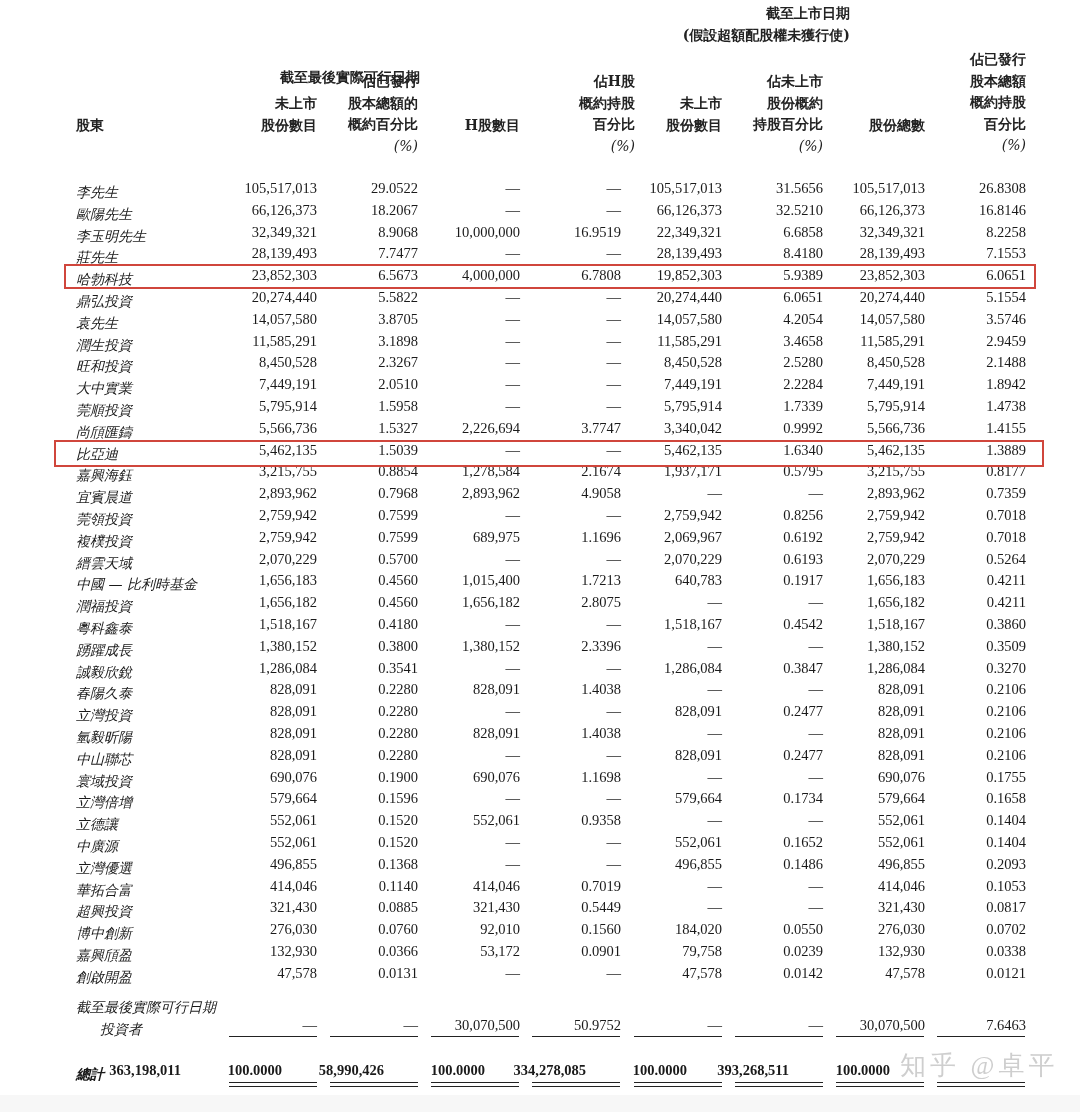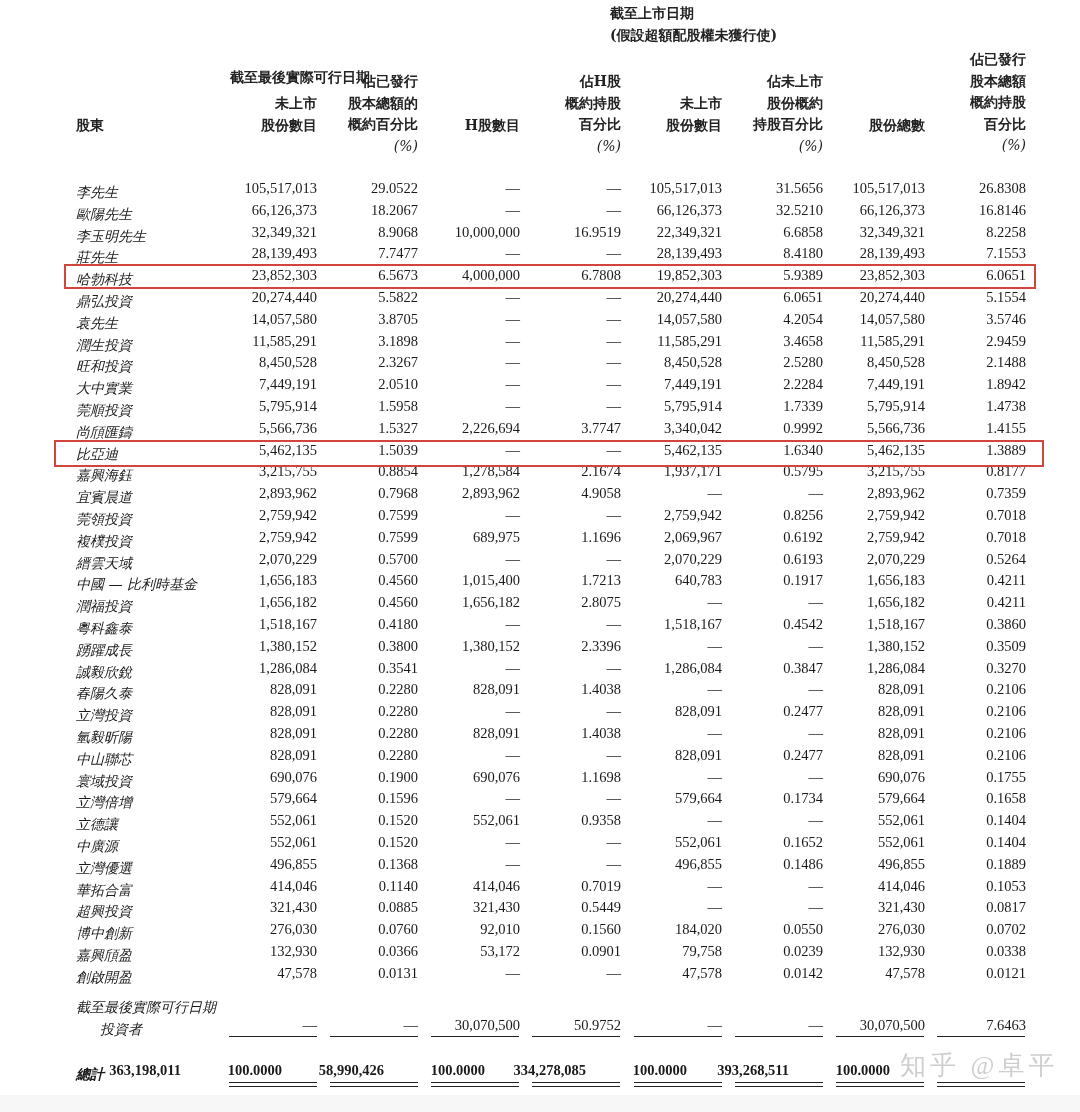--- a/index.html
+++ b/index.html
@@ -3,21 +3,21 @@
   <meta charset="utf-8">
   <style>
     html, body { margin: 0; padding: 0; background: #ffffff; }
     body {
       width: 1080px; height: 1112px; position: relative; overflow: hidden;
       font-family: "DejaVu Serif", "Liberation Serif", serif;
       color: #1a1a1a;
     }
     .page { position: absolute; left: 0; top: 0; width: 1080px; height: 1112px; }
     .hdr { position: absolute; font-weight: bold; font-size: 14px; line-height: 21.5px; text-align: right; color: #222; }
-    .grp { position: absolute; font-weight: bold; font-size: 14px; line-height: 22px; text-align: left; color: #222; }
+    .grp { position: absolute; font-weight: bold; font-size: 14px; line-height: 22px; text-align: right; color: #222; }
     .pct { font-style: italic; font-weight: normal; display: block; }
     .rows { position: absolute; left: 0; top: 178px; width: 1080px; }
     .row { position: relative; height: 21.8px; font-size: 14.5px; line-height: 21.8px; }
     .cell { position: absolute; top: 0; text-align: right; white-space: nowrap; font-family: "Liberation Serif", serif; }
     .name { position: absolute; top: 4px; left: 76px; text-align: left; white-space: nowrap; font-size: 14px; font-style: italic; }
     .c1 { right: 763px; } .c2 { right: 662px; } .c3 { right: 560px; } .c4 { right: 459px; }
     .c5 { right: 358px; } .c6 { right: 257px; } .c7 { right: 155px; } .c8 { right: 54px; }
     .hl-box { position: absolute; border: 2.5px solid #d0463c; box-sizing: border-box; }
     .ul { position: absolute; height: 0; border-top: 1.6px solid #222; }
     .dul { position: absolute; height: 3px; border-top: 1.6px solid #222; border-bottom: 1.6px solid #222; }
@@ -47,21 +47,21 @@
     <span style="display:block">佔已發行</span>
     <span style="display:block">股本總額的</span>
     <span style="display:block">概約百分比</span>
     <span class="pct">(%)</span>
   </div>
 
   <div class="hdr" style="right:560px; top:115px;">
     <span>H股數目</span>
   </div>
 
-  <div class="hdr" style="right:459px; top:71px;">
+  <div class="hdr" style="right:445px; top:71px;">
     <span style="display:block">佔H股</span>
     <span style="display:block">概約持股</span>
     <span style="display:block">百分比</span>
     <span class="pct">(%)</span>
   </div>
 
   <div class="hdr" style="right:358px; top:93px;">
     <span style="display:block">未上市</span>
     <span style="display:block">股份數目</span>
   </div>
@@ -429,21 +429,21 @@
       </div>
       <div class="row">
         <span class="name">立灣優選</span>
         <span class="cell c1">496,855</span>
         <span class="cell c2">0.1368</span>
         <span class="cell c3">—</span>
         <span class="cell c4">—</span>
         <span class="cell c5">496,855</span>
         <span class="cell c6">0.1486</span>
         <span class="cell c7">496,855</span>
-        <span class="cell c8">0.1889</span>
+        <span class="cell c8">0.2093</span>
       </div>
       <div class="row">
         <span class="name">華拓合富</span>
         <span class="cell c1">414,046</span>
         <span class="cell c2">0.1140</span>
         <span class="cell c3">414,046</span>
         <span class="cell c4">0.7019</span>
         <span class="cell c5">—</span>
         <span class="cell c6">—</span>
         <span class="cell c7">414,046</span>

